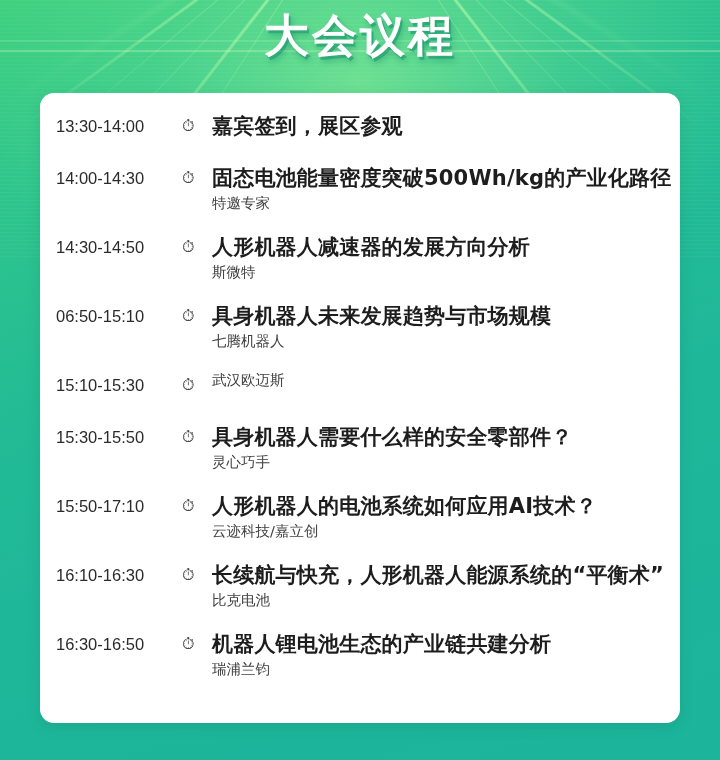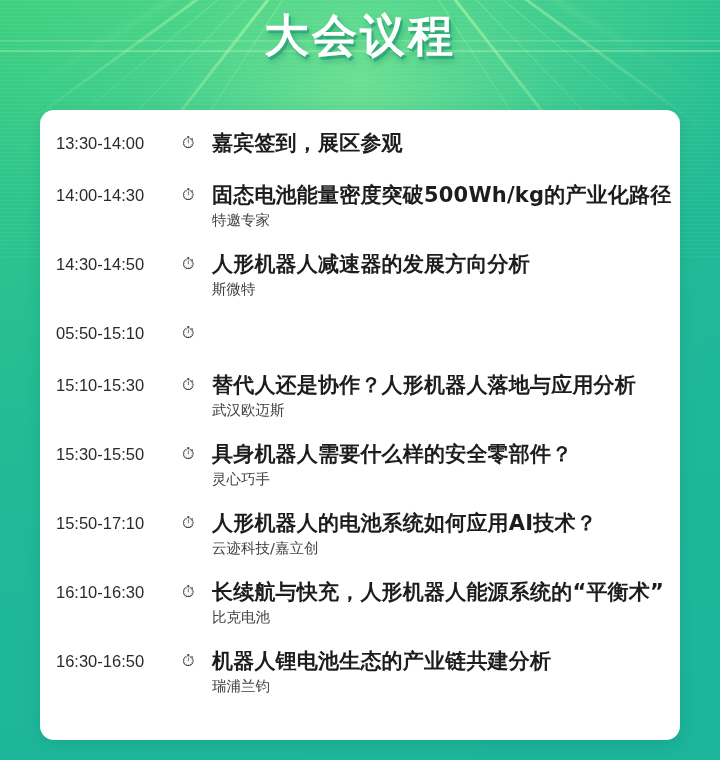--- a/index.html
+++ b/index.html
@@ -99,21 +99,21 @@
     letter-spacing: 3px;
     text-shadow:
       2px 3px 0 rgba(22,150,110,0.55),
       3px 5px 6px rgba(18,130,95,0.45);
   }
 
   
   .card {
     position: absolute;
     left: 40px;
-    top: 110px;
+    top: 93px;
     width: 640px;
     height: 630px;
     background: #ffffff;
     border-radius: 14px;
     box-shadow: 0 4px 14px rgba(10,110,85,0.18);
     z-index: 4;
     box-sizing: border-box;
     padding: 18px 0 10px 0;
     overflow: hidden;
   }
@@ -237,28 +237,31 @@
         </div>
         <div class="row">
           <div class="time">14:30-14:50</div>
           <div class="clock-icon">⏱</div>
           <div class="texts">
             <div class="topic">人形机器人减速器的发展方向分析</div>
             <div class="speaker">斯微特</div>
           </div>
         </div>
         <div class="row">
-          <div class="time">05:50-15:10</div>
-          <div class="clock-icon">⏱</div>
+          <div class="time">06:50-15:10</div>
+          <div class="clock-icon">⏱</div>
+          <div class="texts">
+            <div class="topic">具身机器人未来发展趋势与市场规模</div>
+            <div class="speaker">七腾机器人</div>
+          </div>
         </div>
         <div class="row">
           <div class="time">15:10-15:30</div>
           <div class="clock-icon">⏱</div>
           <div class="texts">
-            <div class="topic">替代人还是协作？人形机器人落地与应用分析</div>
             <div class="speaker">武汉欧迈斯</div>
           </div>
         </div>
         <div class="row">
           <div class="time">15:30-15:50</div>
           <div class="clock-icon">⏱</div>
           <div class="texts">
             <div class="topic">具身机器人需要什么样的安全零部件？</div>
             <div class="speaker">灵心巧手</div>
           </div>

